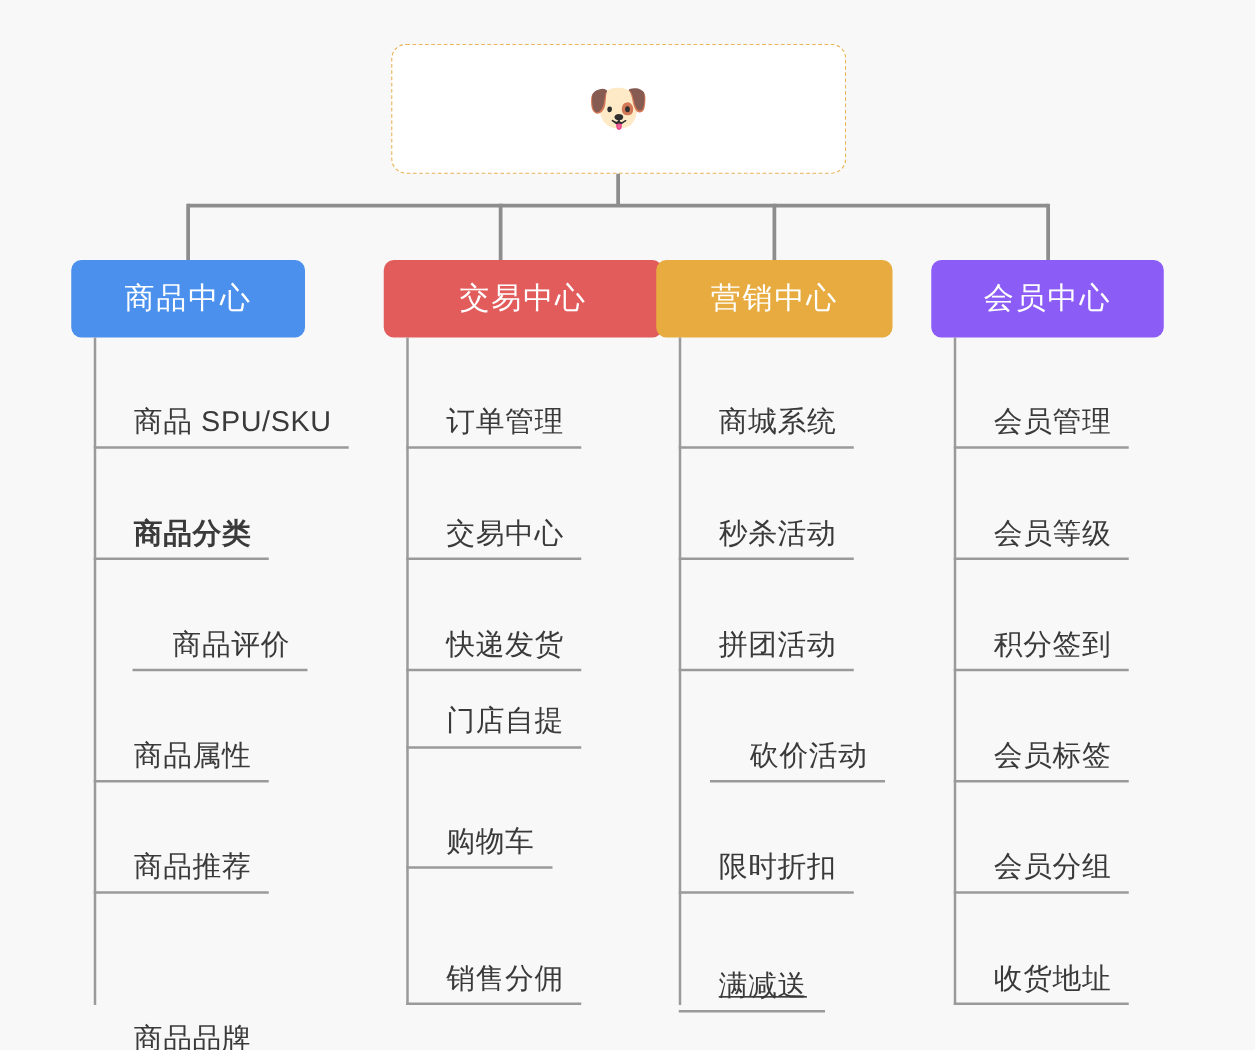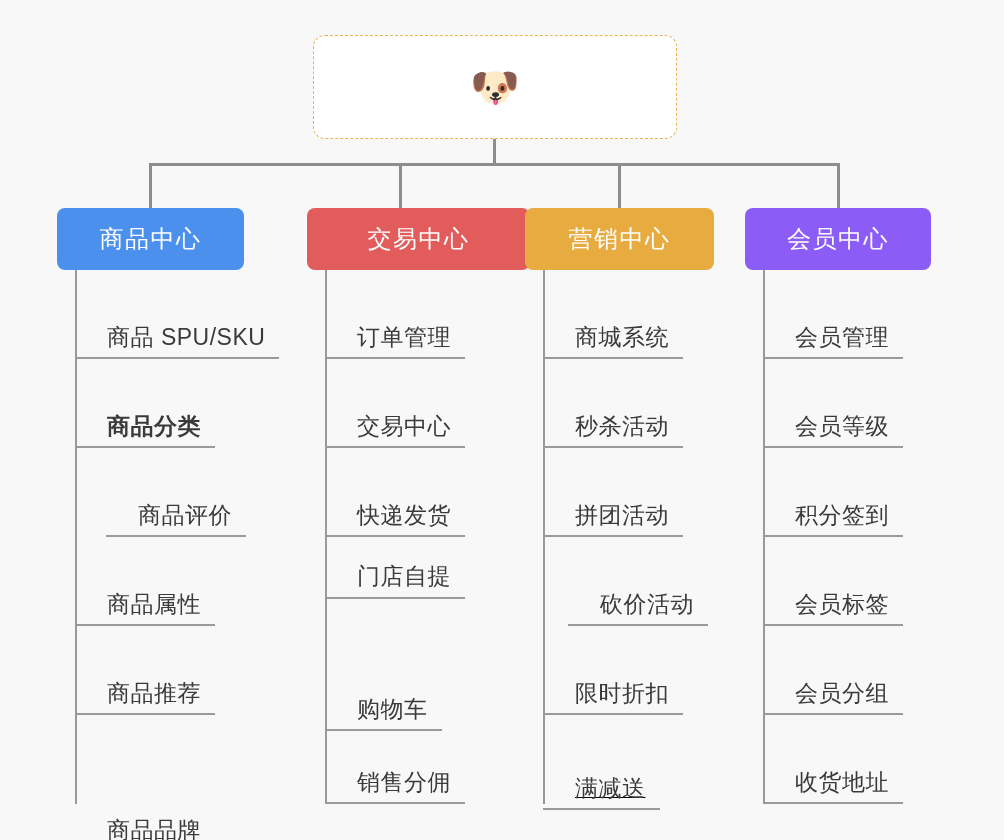--- a/index.html
+++ b/index.html
@@ -190,21 +190,21 @@
           </div>
           <div class="leaf" style="top: 89px;">
             <div class="leaf-inner"><span class="leaf-label">交易中心</span></div>
           </div>
           <div class="leaf" style="top: 178px; align-items: flex-end;">
             <div class="leaf-inner"><span class="leaf-label">快递发货</span></div>
           </div>
           <div class="leaf" style="top: 267px; align-items: center;">
             <div class="leaf-inner"><span class="leaf-label">门店自提</span></div>
           </div>
-          <div class="leaf" style="top: 372px; text-align: center;">
+          <div class="leaf" style="top: 336px; text-align: center;">
             <div class="leaf-inner"><span class="leaf-label">购物车</span></div>
           </div>
           <div class="leaf" style="top: 445px;">
             <div class="leaf-inner"><span class="leaf-label">销售分佣</span></div>
           </div>
         </div>
       </div>
       <div class="branch" style="left: 525px; width: 189px;">
         <div class="branch-stem" style="left: 93px;"></div>
         <div class="branch-card" style="background: rgb(232, 171, 63);">

